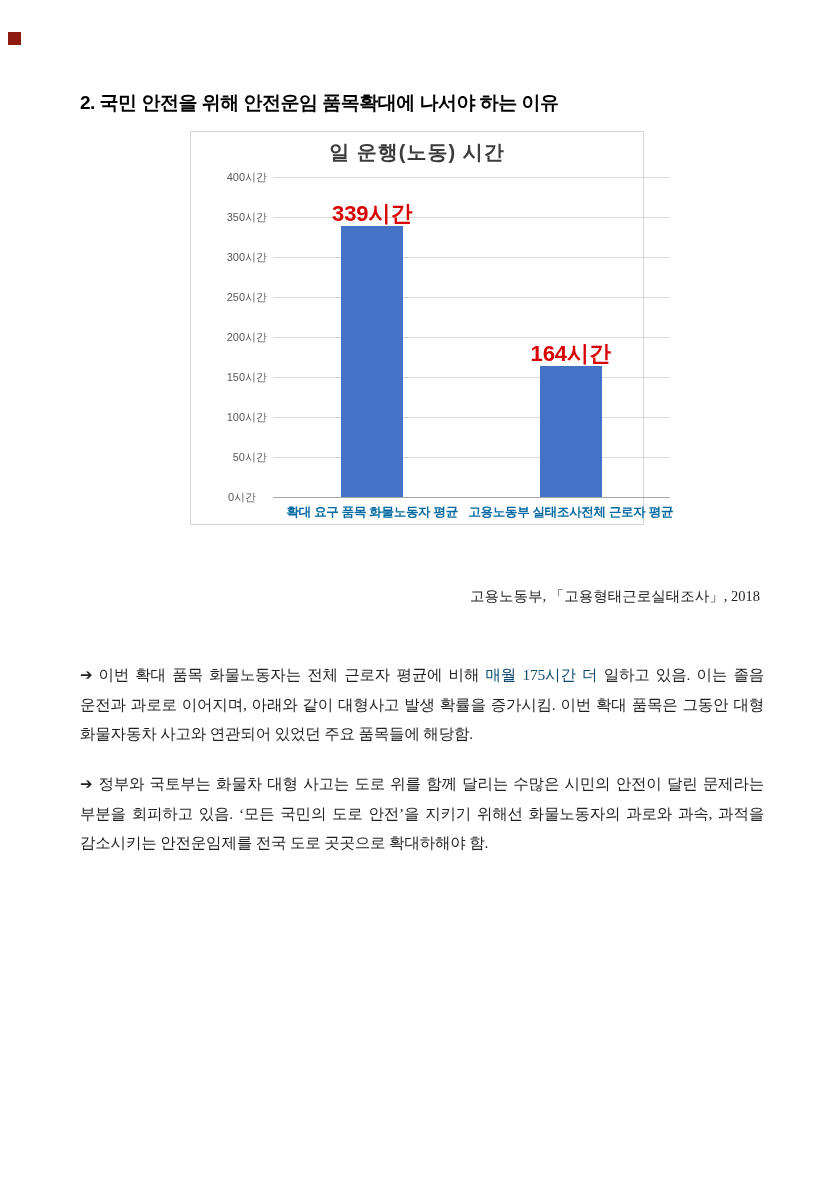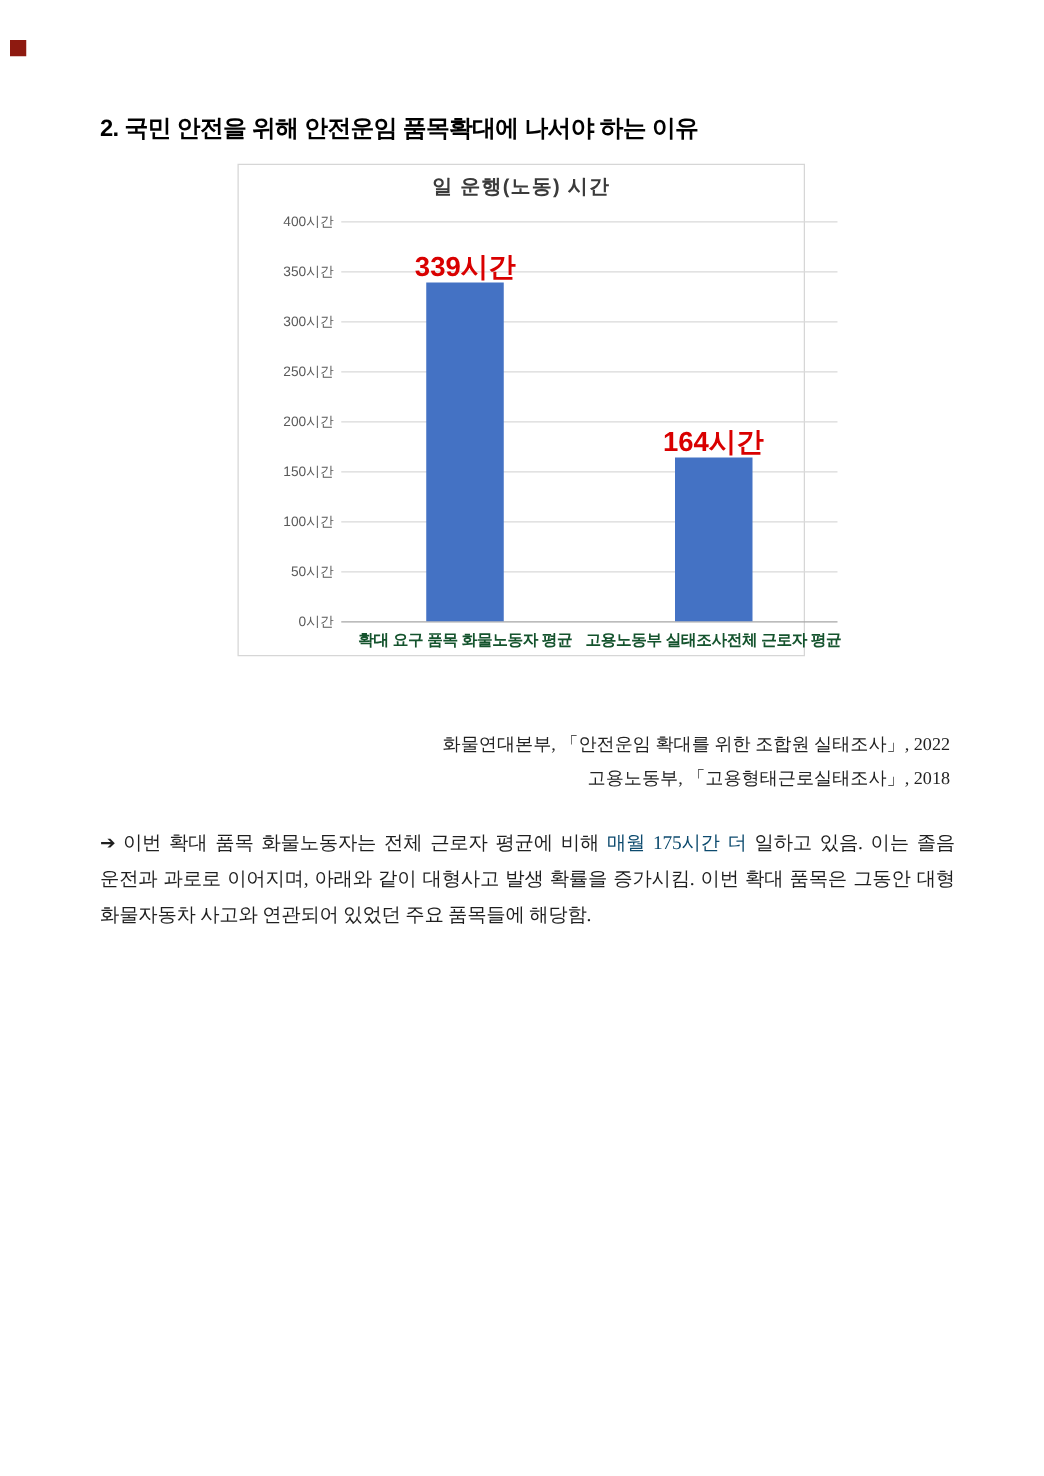--- a/index.html
+++ b/index.html
@@ -6,30 +6,30 @@
   #page{position:relative;width:835px;height:866px;background:#ffffff;overflow:hidden;
         font-family:"Liberation Serif", serif;color:#1f1f1f;}
   .abs{position:absolute;}
   #corner-marker{left:8px;top:32px;width:13px;height:13px;}
   #heading{left:80px;top:90px;width:640px;font-family:"Liberation Sans", sans-serif;
            font-weight:700;font-size:19px;letter-spacing:-0.5px;color:#000;}
   
   #chart-frame{left:190px;top:131px;width:454px;height:394px;border:1px solid #d6d6d6;
                background:#fff;box-sizing:border-box;font-family:"Liberation Sans", sans-serif;}
   #chart-title{left:190px;top:139px;width:454px;text-align:center;font-family:"Liberation Sans", sans-serif;
-               font-weight:700;font-size:16px;color:#3b3b3b;letter-spacing:1px;}
+               font-weight:700;font-size:20px;color:#3b3b3b;letter-spacing:1px;}
   .gridline{position:absolute;height:1px;background:#d9d9d9;}
   .gridline.zero{background:#a6a6a6;}
   .ytick{position:absolute;width:48px;text-align:right;font-family:"Liberation Sans", sans-serif;
          font-size:11px;color:#595959;}
   .bar{position:absolute;}
   .datalabel{position:absolute;width:150px;text-align:center;font-family:"Liberation Sans", sans-serif;
              font-weight:700;font-size:22px;}
   .xlabel{position:absolute;width:210px;text-align:center;font-family:"Liberation Sans", sans-serif;
-          font-weight:700;font-size:12.5px;color:#14532d;letter-spacing:-0.3px;}
+          font-weight:700;font-size:12.5px;color:#0369a1;letter-spacing:-0.3px;}
   
   #sources{left:80px;top:583px;width:680px;text-align:right;font-size:14.5px;
            line-height:27px;color:#222;}
   
   .para{left:80px;width:684px;font-size:15.5px;line-height:29px;text-align:justify;
         color:#1f1f1f;letter-spacing:-0.2px;word-break:keep-all;}
   #para-1{top:660px;}
   #para-2{top:769px;}
   .arrow{font-family:"DejaVu Sans", sans-serif;font-weight:700;margin-right:6px;font-size:15px;}
   .hl{font-weight:400;}
@@ -58,34 +58,36 @@
       <div class="ytick" style="position: absolute; left: 183px; top: 290px;">250시간</div>
       <div class="gridline" style="position: absolute; left: 237px; top: 337px; width: 397px; height: 1px;"></div>
       <div class="ytick" style="position: absolute; left: 183px; top: 330px;">200시간</div>
       <div class="gridline" style="position: absolute; left: 237px; top: 377px; width: 397px; height: 1px;"></div>
       <div class="ytick" style="position: absolute; left: 183px; top: 370px;">150시간</div>
       <div class="gridline" style="position: absolute; left: 237px; top: 417px; width: 397px; height: 1px;"></div>
       <div class="ytick" style="position: absolute; left: 183px; top: 410px;">100시간</div>
       <div class="gridline" style="position: absolute; left: 237px; top: 457px; width: 397px; height: 1px;"></div>
       <div class="ytick" style="position: absolute; left: 183px; top: 450px;">50시간</div>
       <div class="gridline zero" style="position: absolute; left: 237px; top: 497px; width: 397px; height: 1px;"></div>
-      <div class="ytick" style="position: absolute; left: 183px; top: 490px;">0시간</div>
+      <div class="ytick" style="position: absolute; left: 172px; top: 490px;">0시간</div>
       <div class="bar" style="position: absolute; left: 305.25px; top: 225.8px; width: 62px; height: 271.2px; background: rgb(68, 114, 196);"></div>
       <div class="datalabel" style="position: absolute; left: 261.25px; top: 198.8px; color: rgb(217, 0, 0);">339시간</div>
       <div class="xlabel" style="position: absolute; left: 231.25px; top: 504px;">확대 요구 품목 화물노동자 평균</div>
       <div class="bar" style="position: absolute; left: 503.75px; top: 365.8px; width: 62px; height: 131.2px; background: rgb(68, 114, 196);"></div>
       <div class="datalabel" style="position: absolute; left: 459.75px; top: 338.8px; color: rgb(217, 0, 0);">164시간</div>
       <div class="xlabel" style="position: absolute; left: 429.75px; top: 504px;">고용노동부 실태조사전체 근로자 평균</div>
     </div>
 
   <div class="abs" id="sources">
-    <div>화물연대본부, 「안전운임 확대를 위한 조합원 실태조사」, 2022</div>
     <div>고용노동부, 「고용형태근로실태조사」, 2018</div>
   </div>
 
   <div class="abs para" id="para-1">
     <span class="arrow">➔</span><span>이번 확대 품목 화물노동자는 전체 근로자 평균에 비해 </span><span class="hl" id="p1-highlight" style="color: #0c4a6e;">매월 175시간 더</span><span> 일하고 있음. 이는 졸음 운전과 과로로 이어지며, 아래와 같이 대형사고 발생 확률을 증가시킴. 이번 확대 품목은 그동안 대형 화물자동차 사고와 연관되어 있었던 주요 품목들에 해당함.</span>
   </div>
 
+  <div class="abs para" id="para-2">
+    <span class="arrow">➔</span><span>정부와 국토부는 화물차 대형 사고는 도로 위를 함께 달리는 수많은 시민의 안전이 달린 문제라는 부분을 회피하고 있음. ‘모든 국민의 도로 안전’을 지키기 위해선 화물노동자의 과로와 과속, 과적을 감소시키는 안전운임제를 전국 도로 곳곳으로 확대하해야 함.</span>
+  </div>
 
   <div class="abs" id="page-number">- 13 -</div>
 
 </div>
 
 </body></html>

